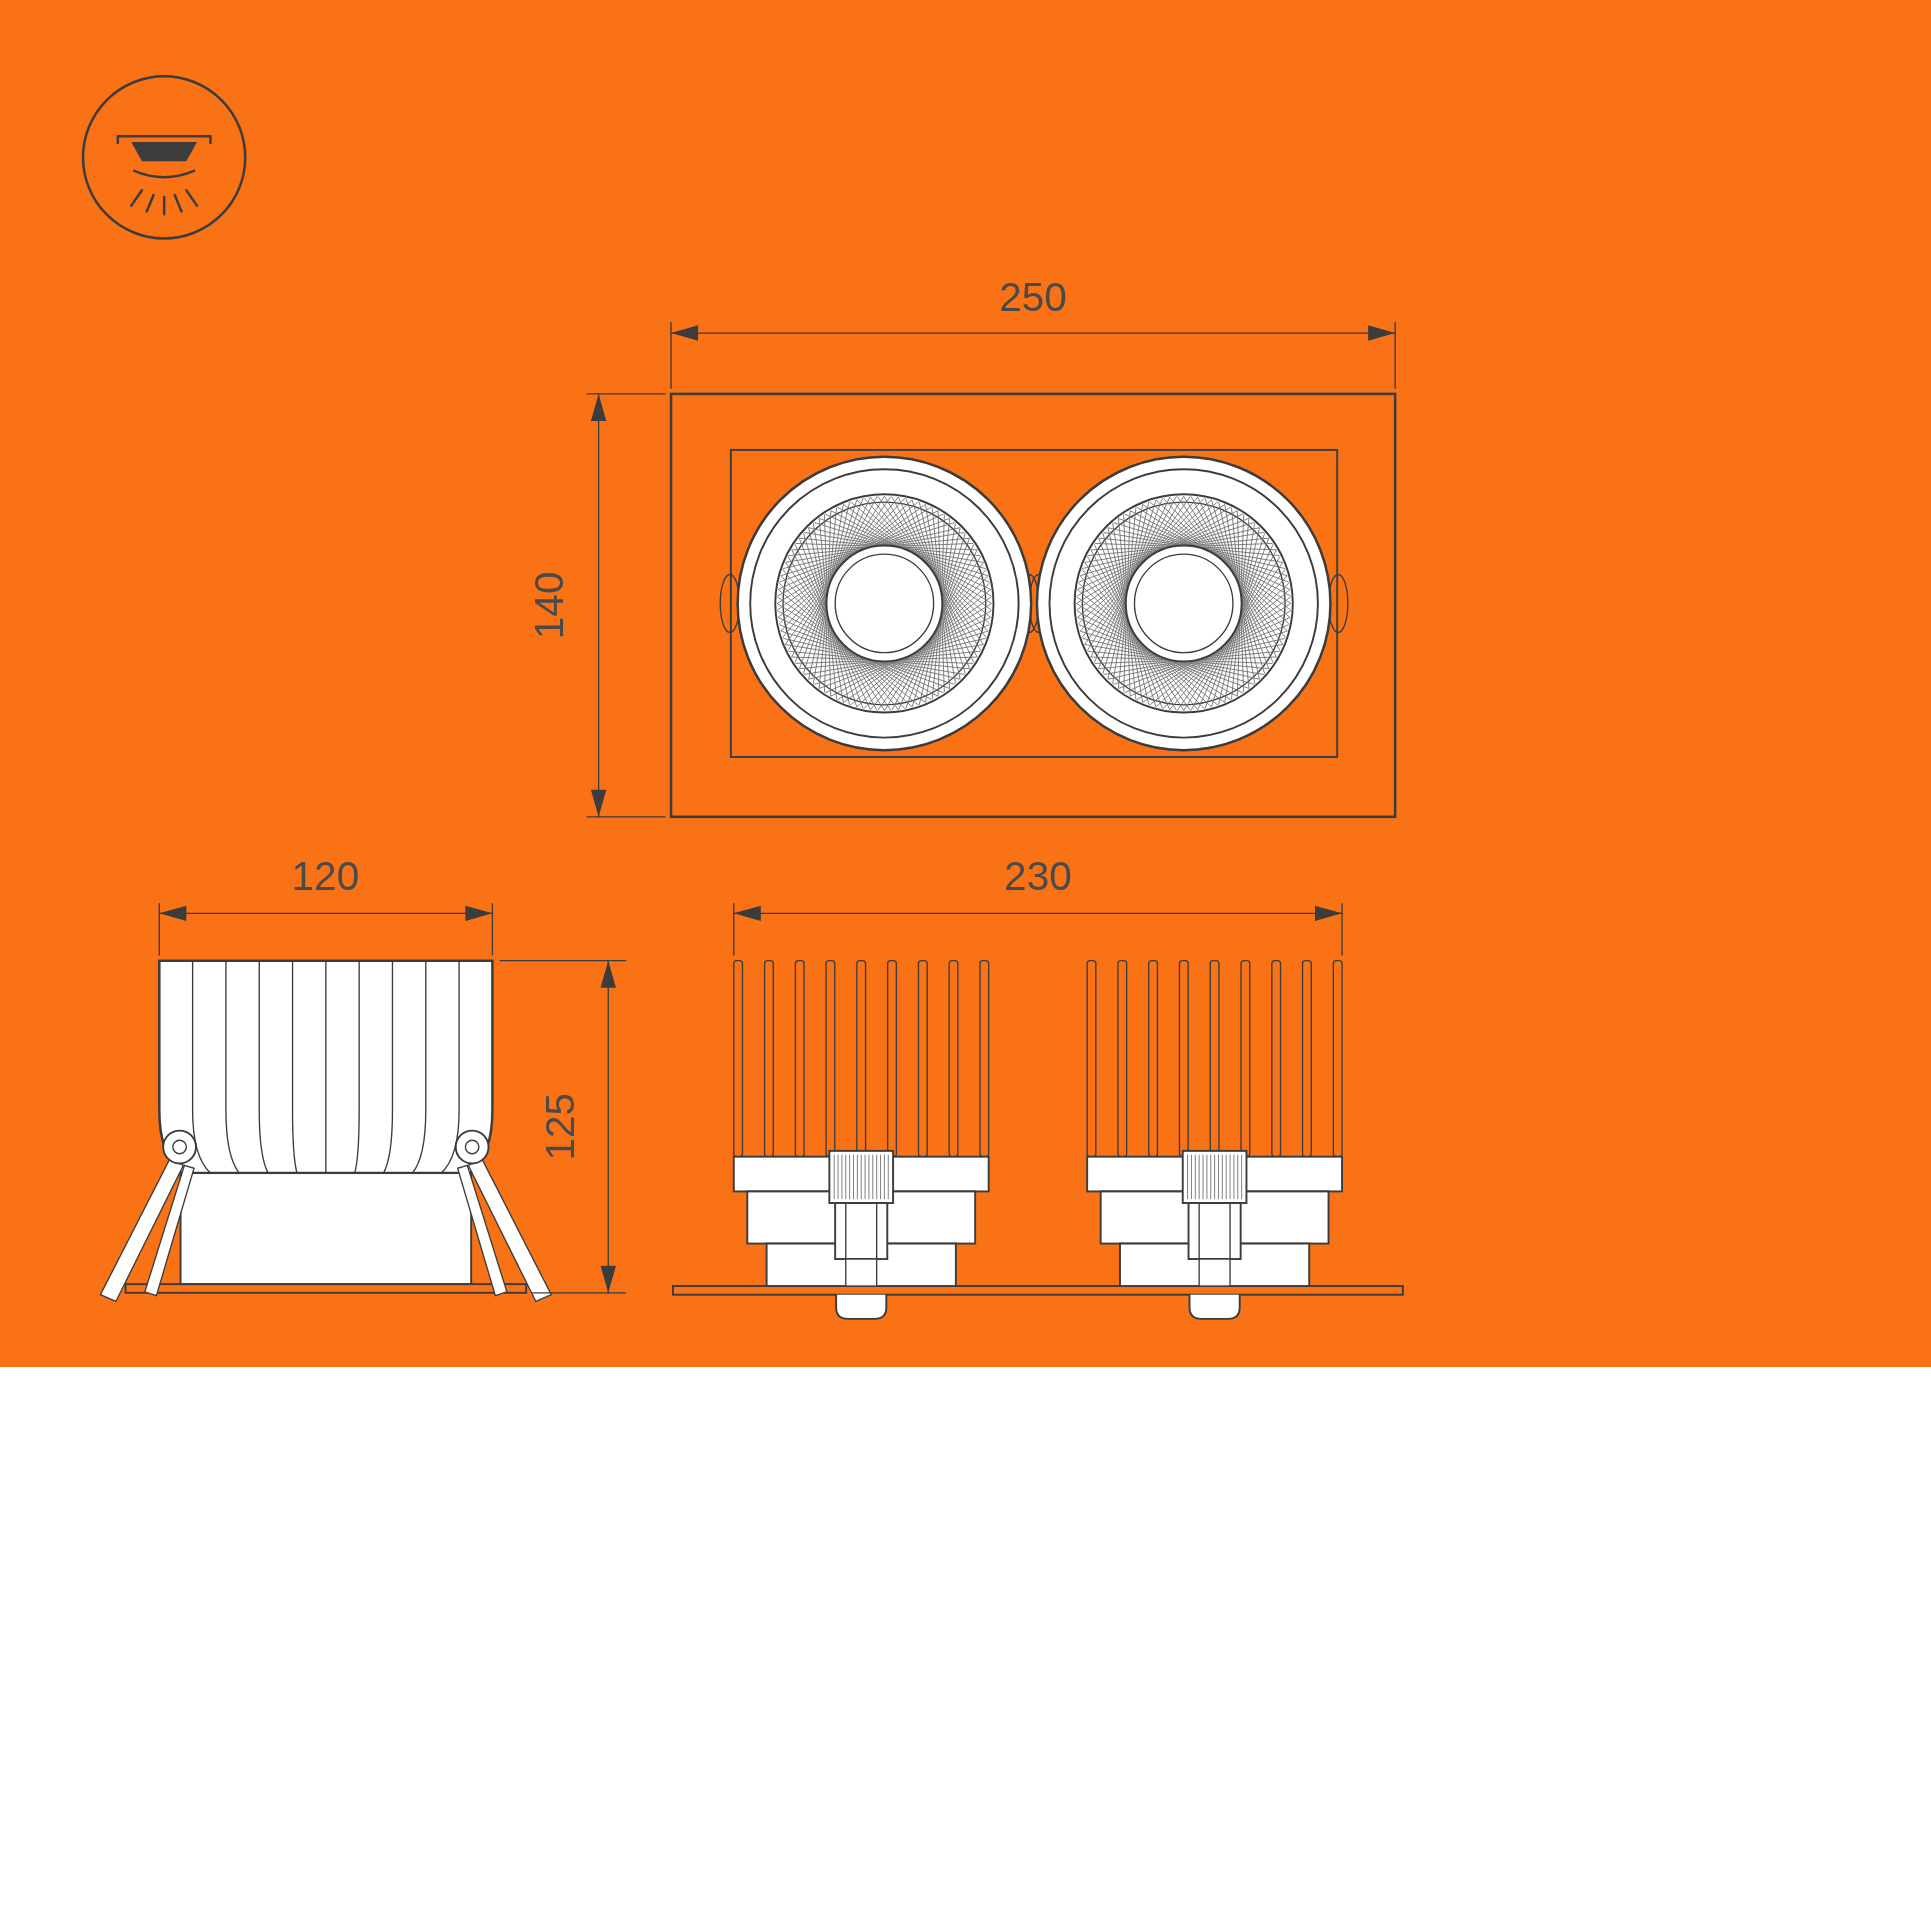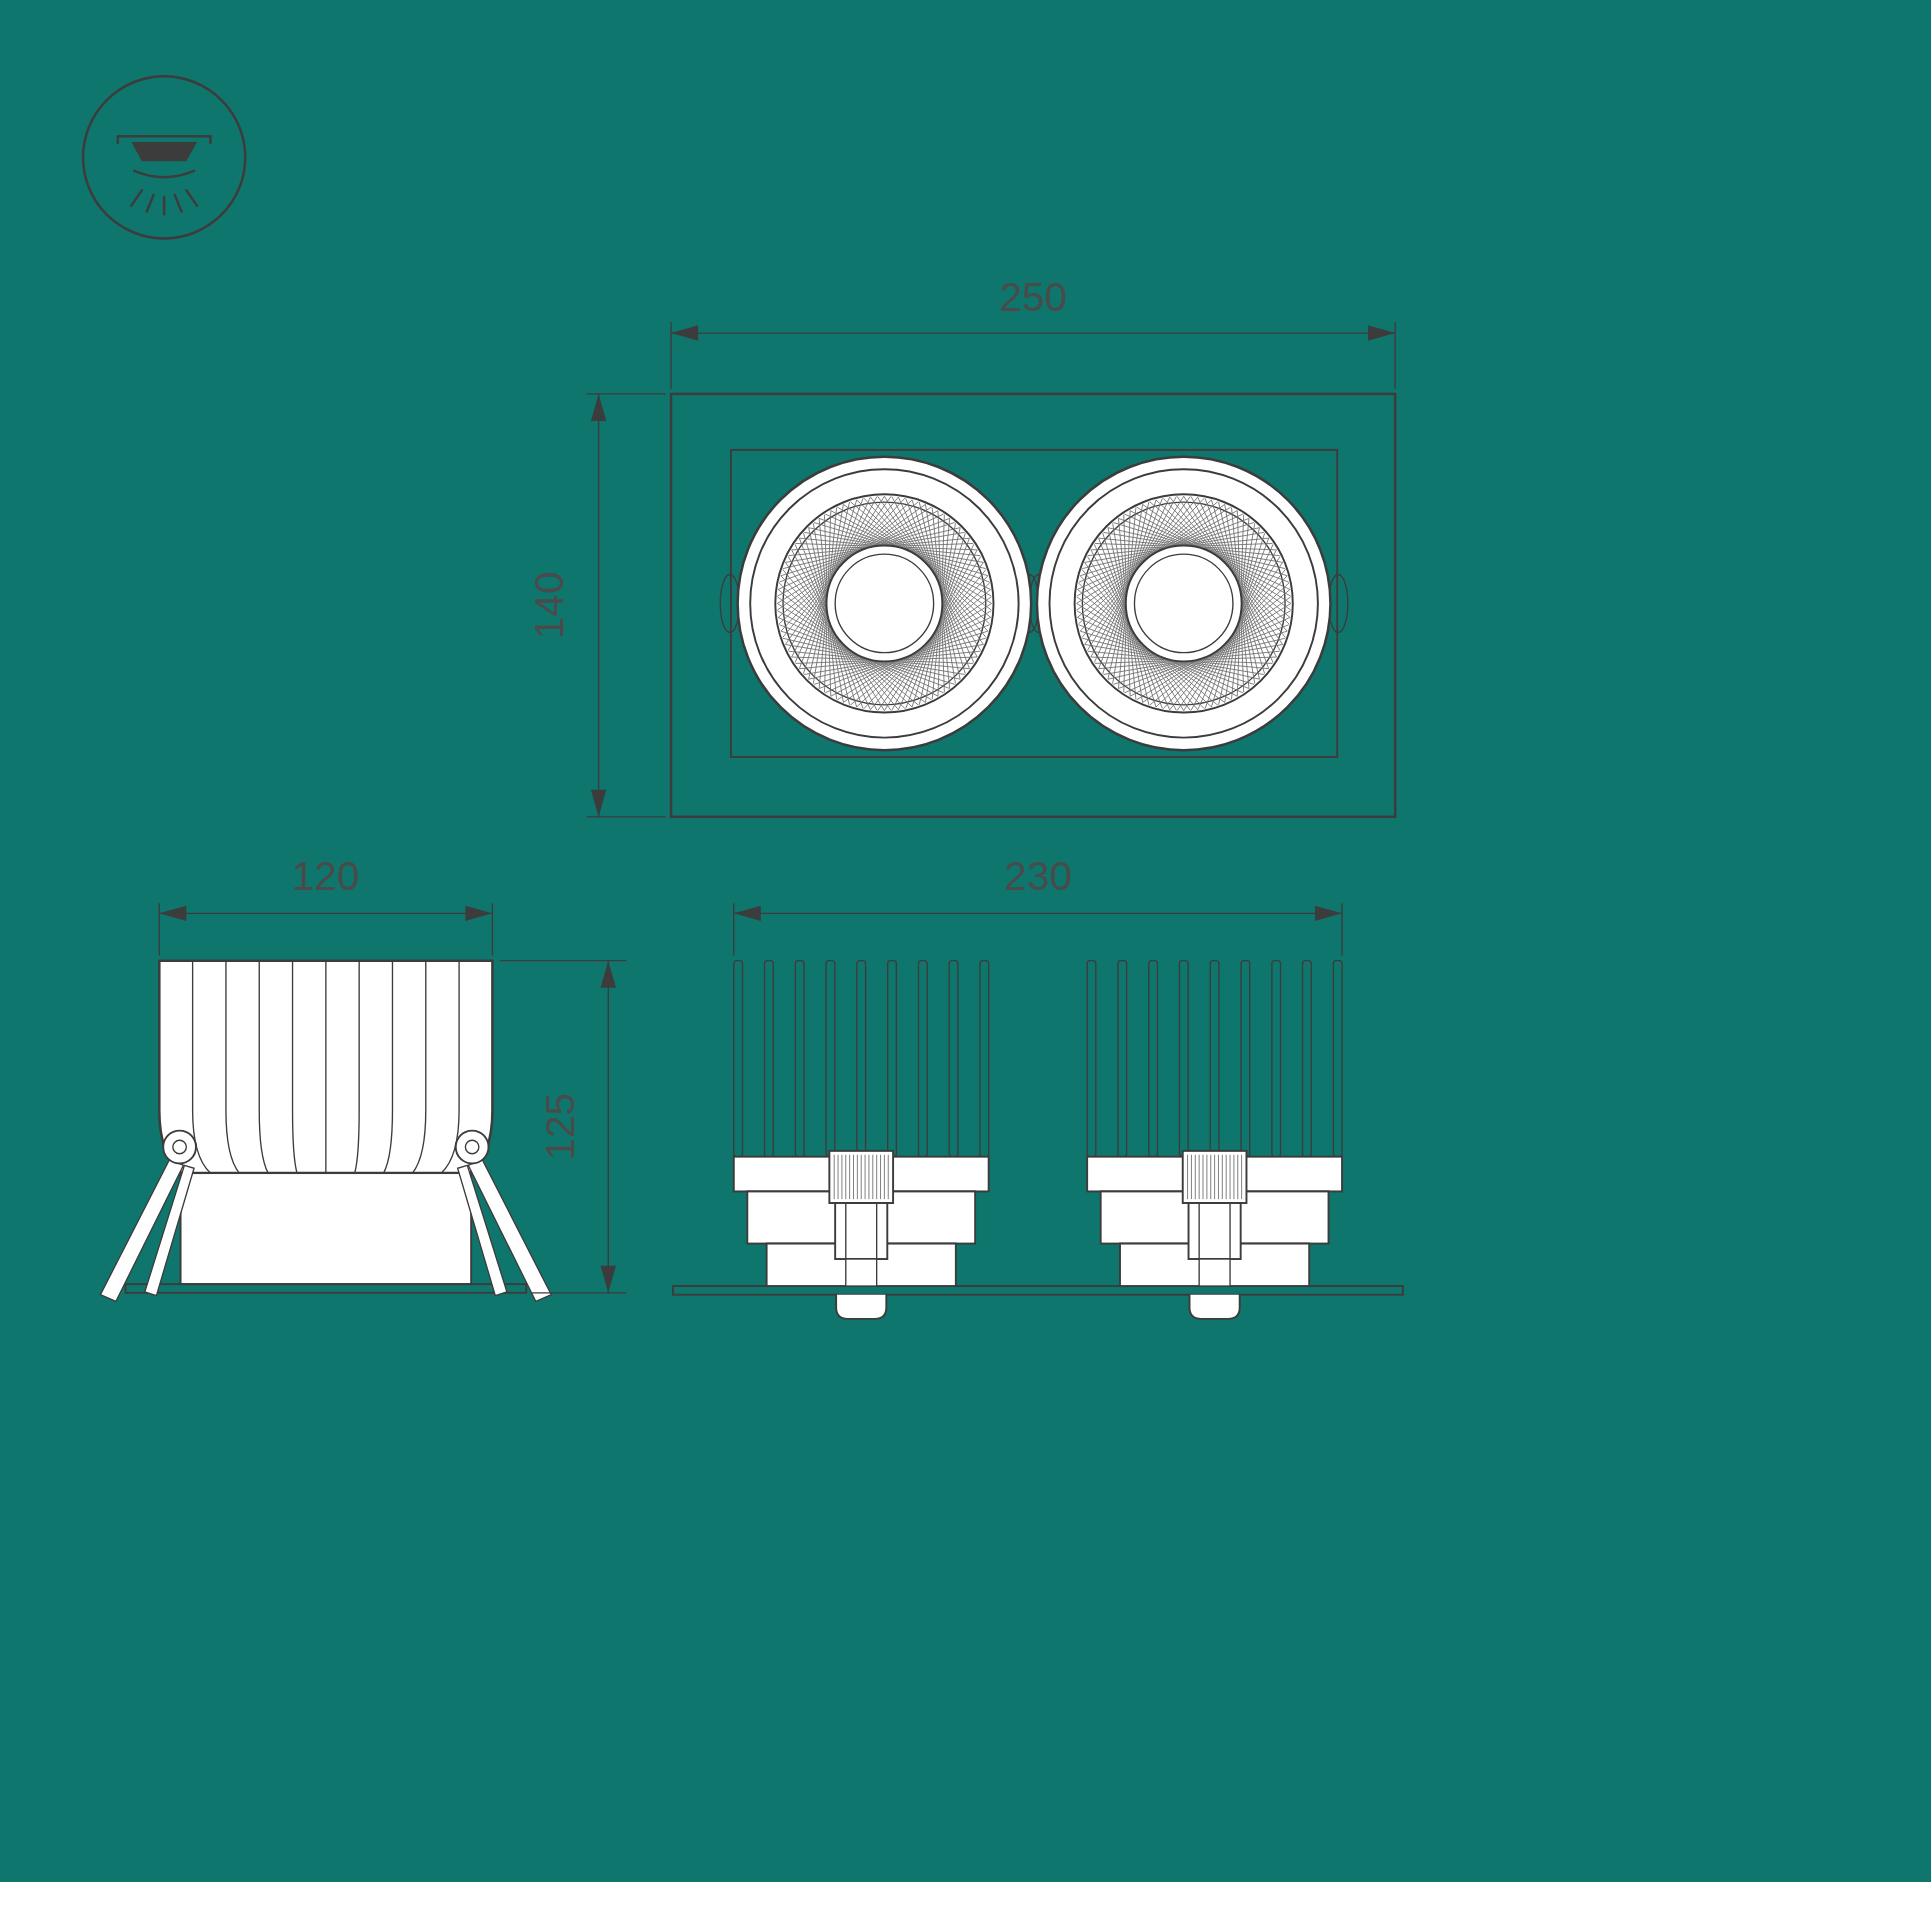--- a/index.html
+++ b/index.html
@@ -1,16 +1,16 @@
 <!DOCTYPE html>
 <html><head>
 <meta charset="utf-8">
 <style>
   html,body{margin:0;padding:0;background:#ffffff;}
-  .stage{width:1931px;height:1882px;position:relative;background:#0f766e;overflow:hidden;
+  .stage{width:1931px;height:1367px;position:relative;background:#f97316;overflow:hidden;
          font-family:"Liberation Sans",sans-serif;}
   .ln{stroke:#3c3c3c;fill:none;stroke-width:2;stroke-linecap:round;}
   .w25{stroke-width:2.6;}
   .thin{stroke-width:1.4;}
   .hair{stroke:#6e6e6e;stroke-width:0.9;fill:none;}
   .fillc{fill:#3c3c3c;stroke:none;}
   .wfill{fill:#ffffff;}
   text.dim{font-family:"Liberation Sans","DejaVu Sans",sans-serif;font-size:42px;fill:#4a4a4a;
            text-anchor:middle;font-weight:400;}
 </style>

